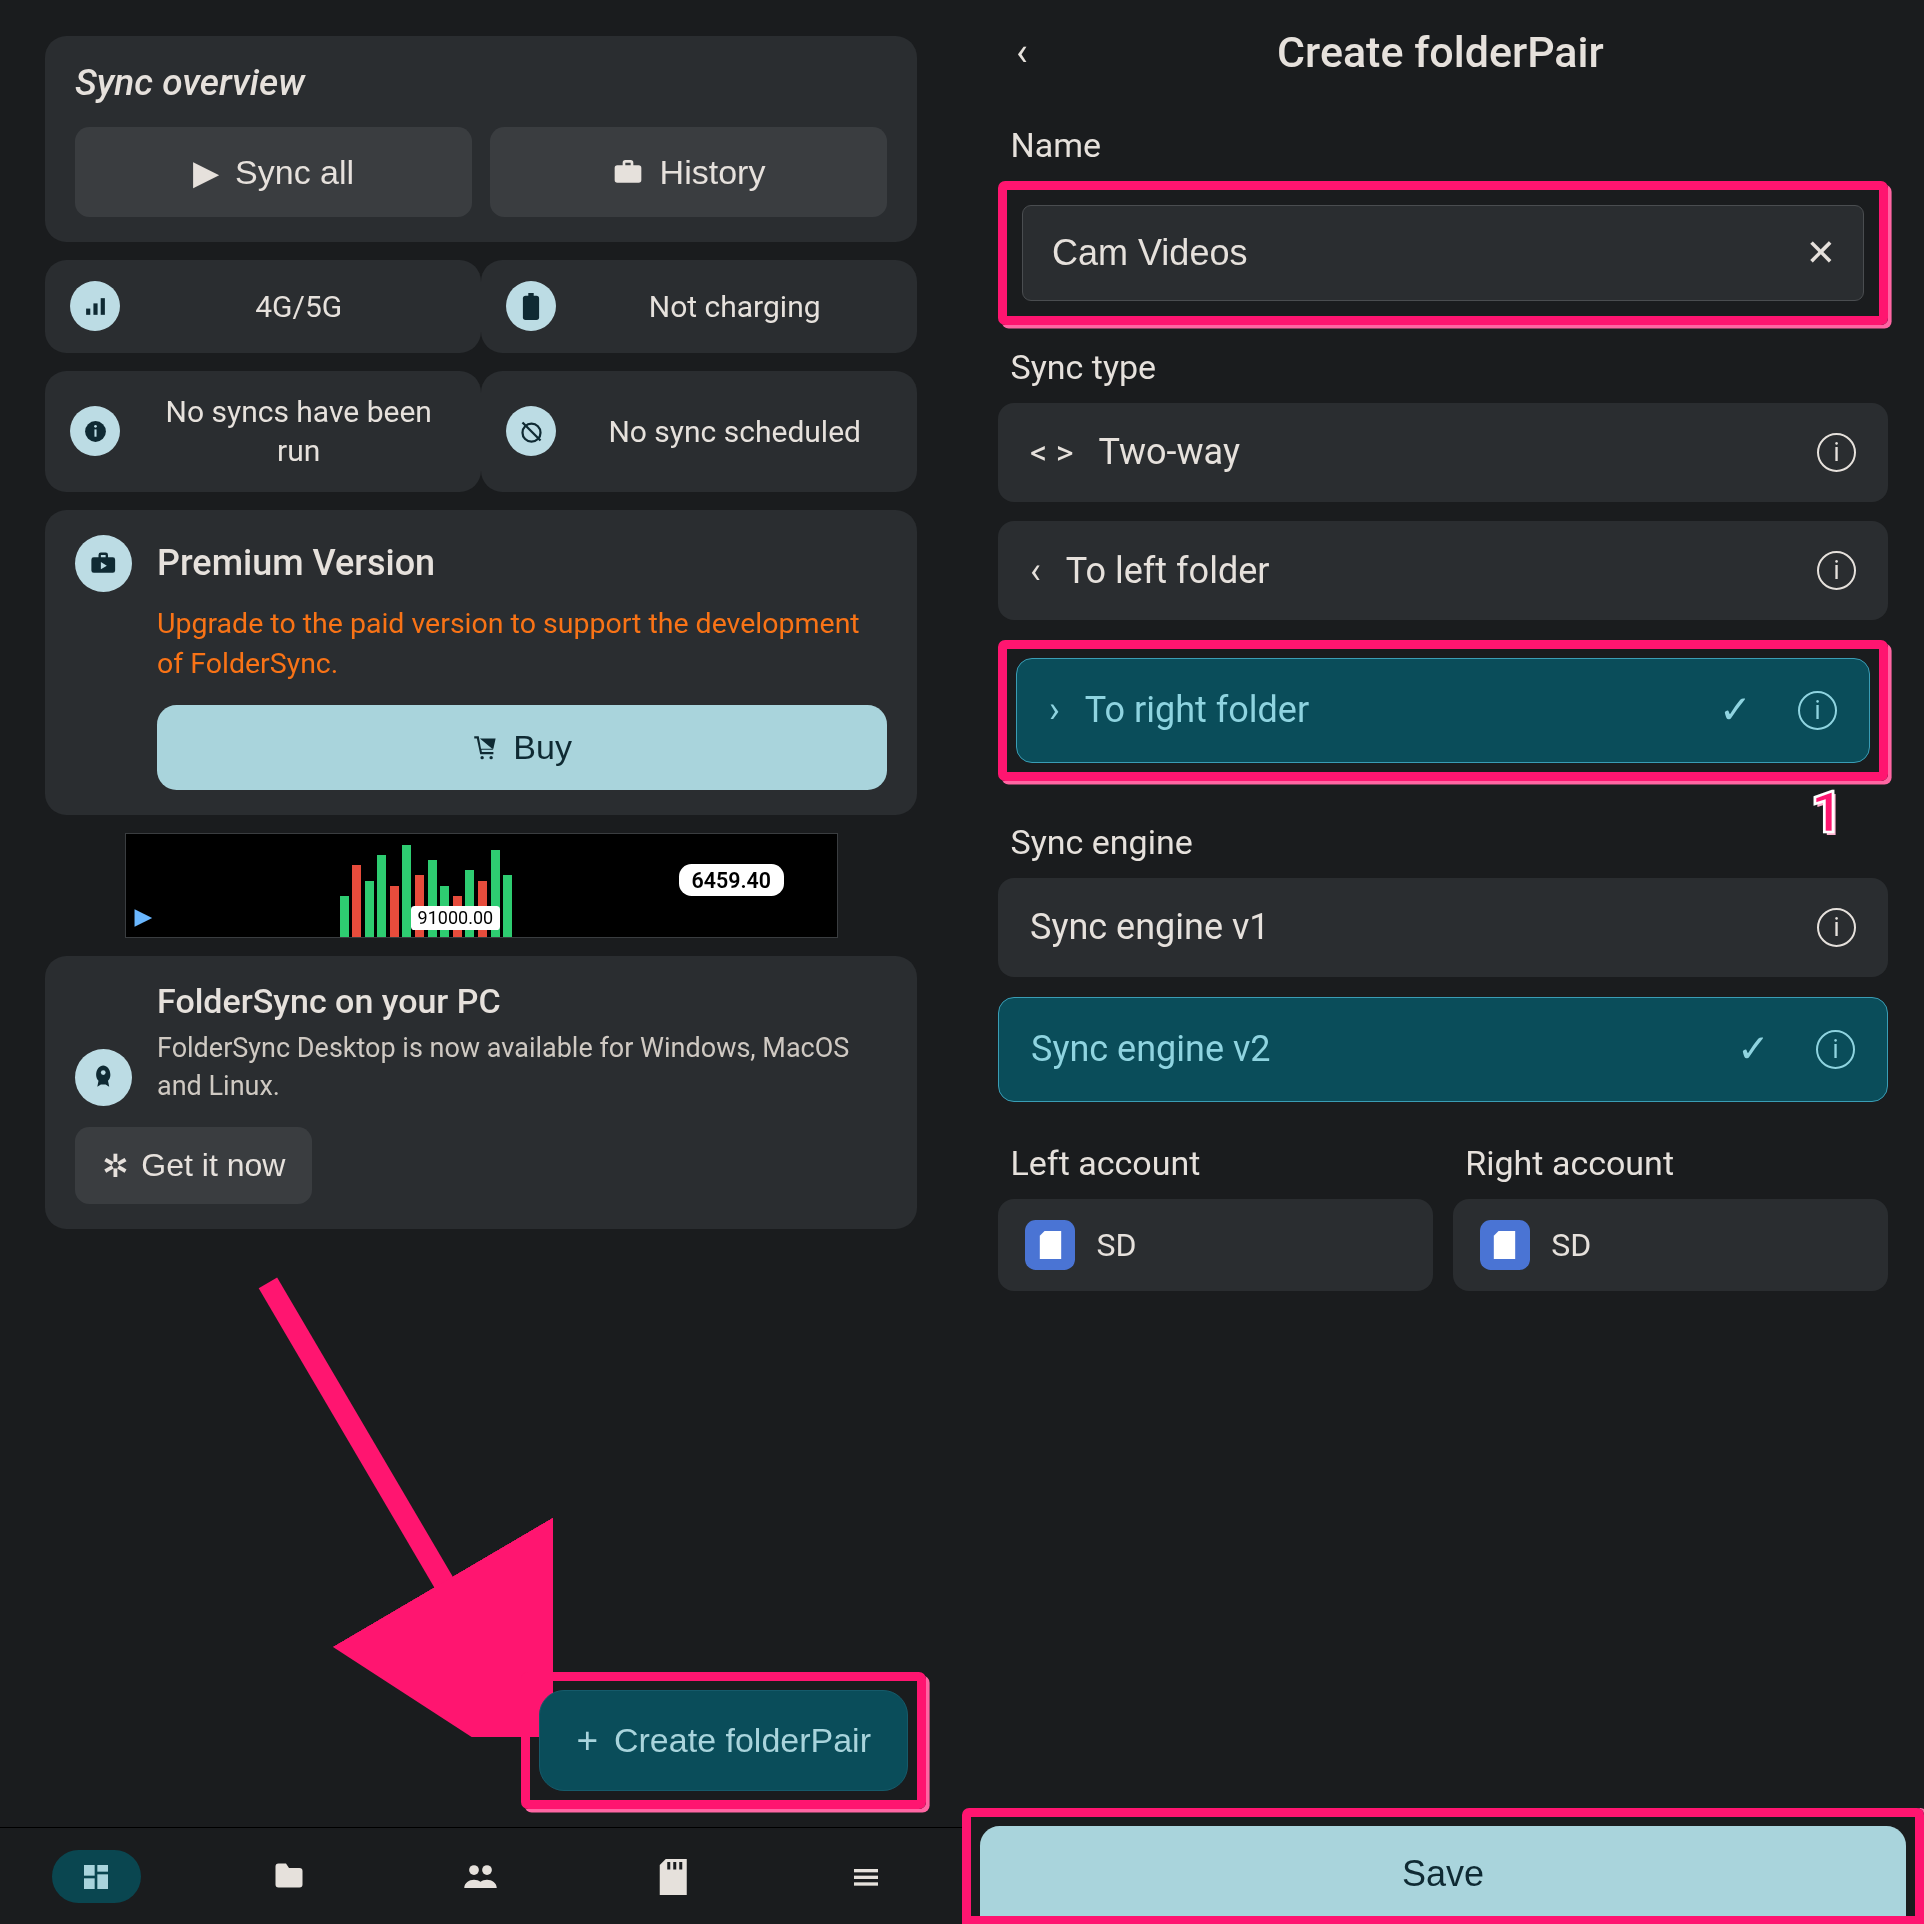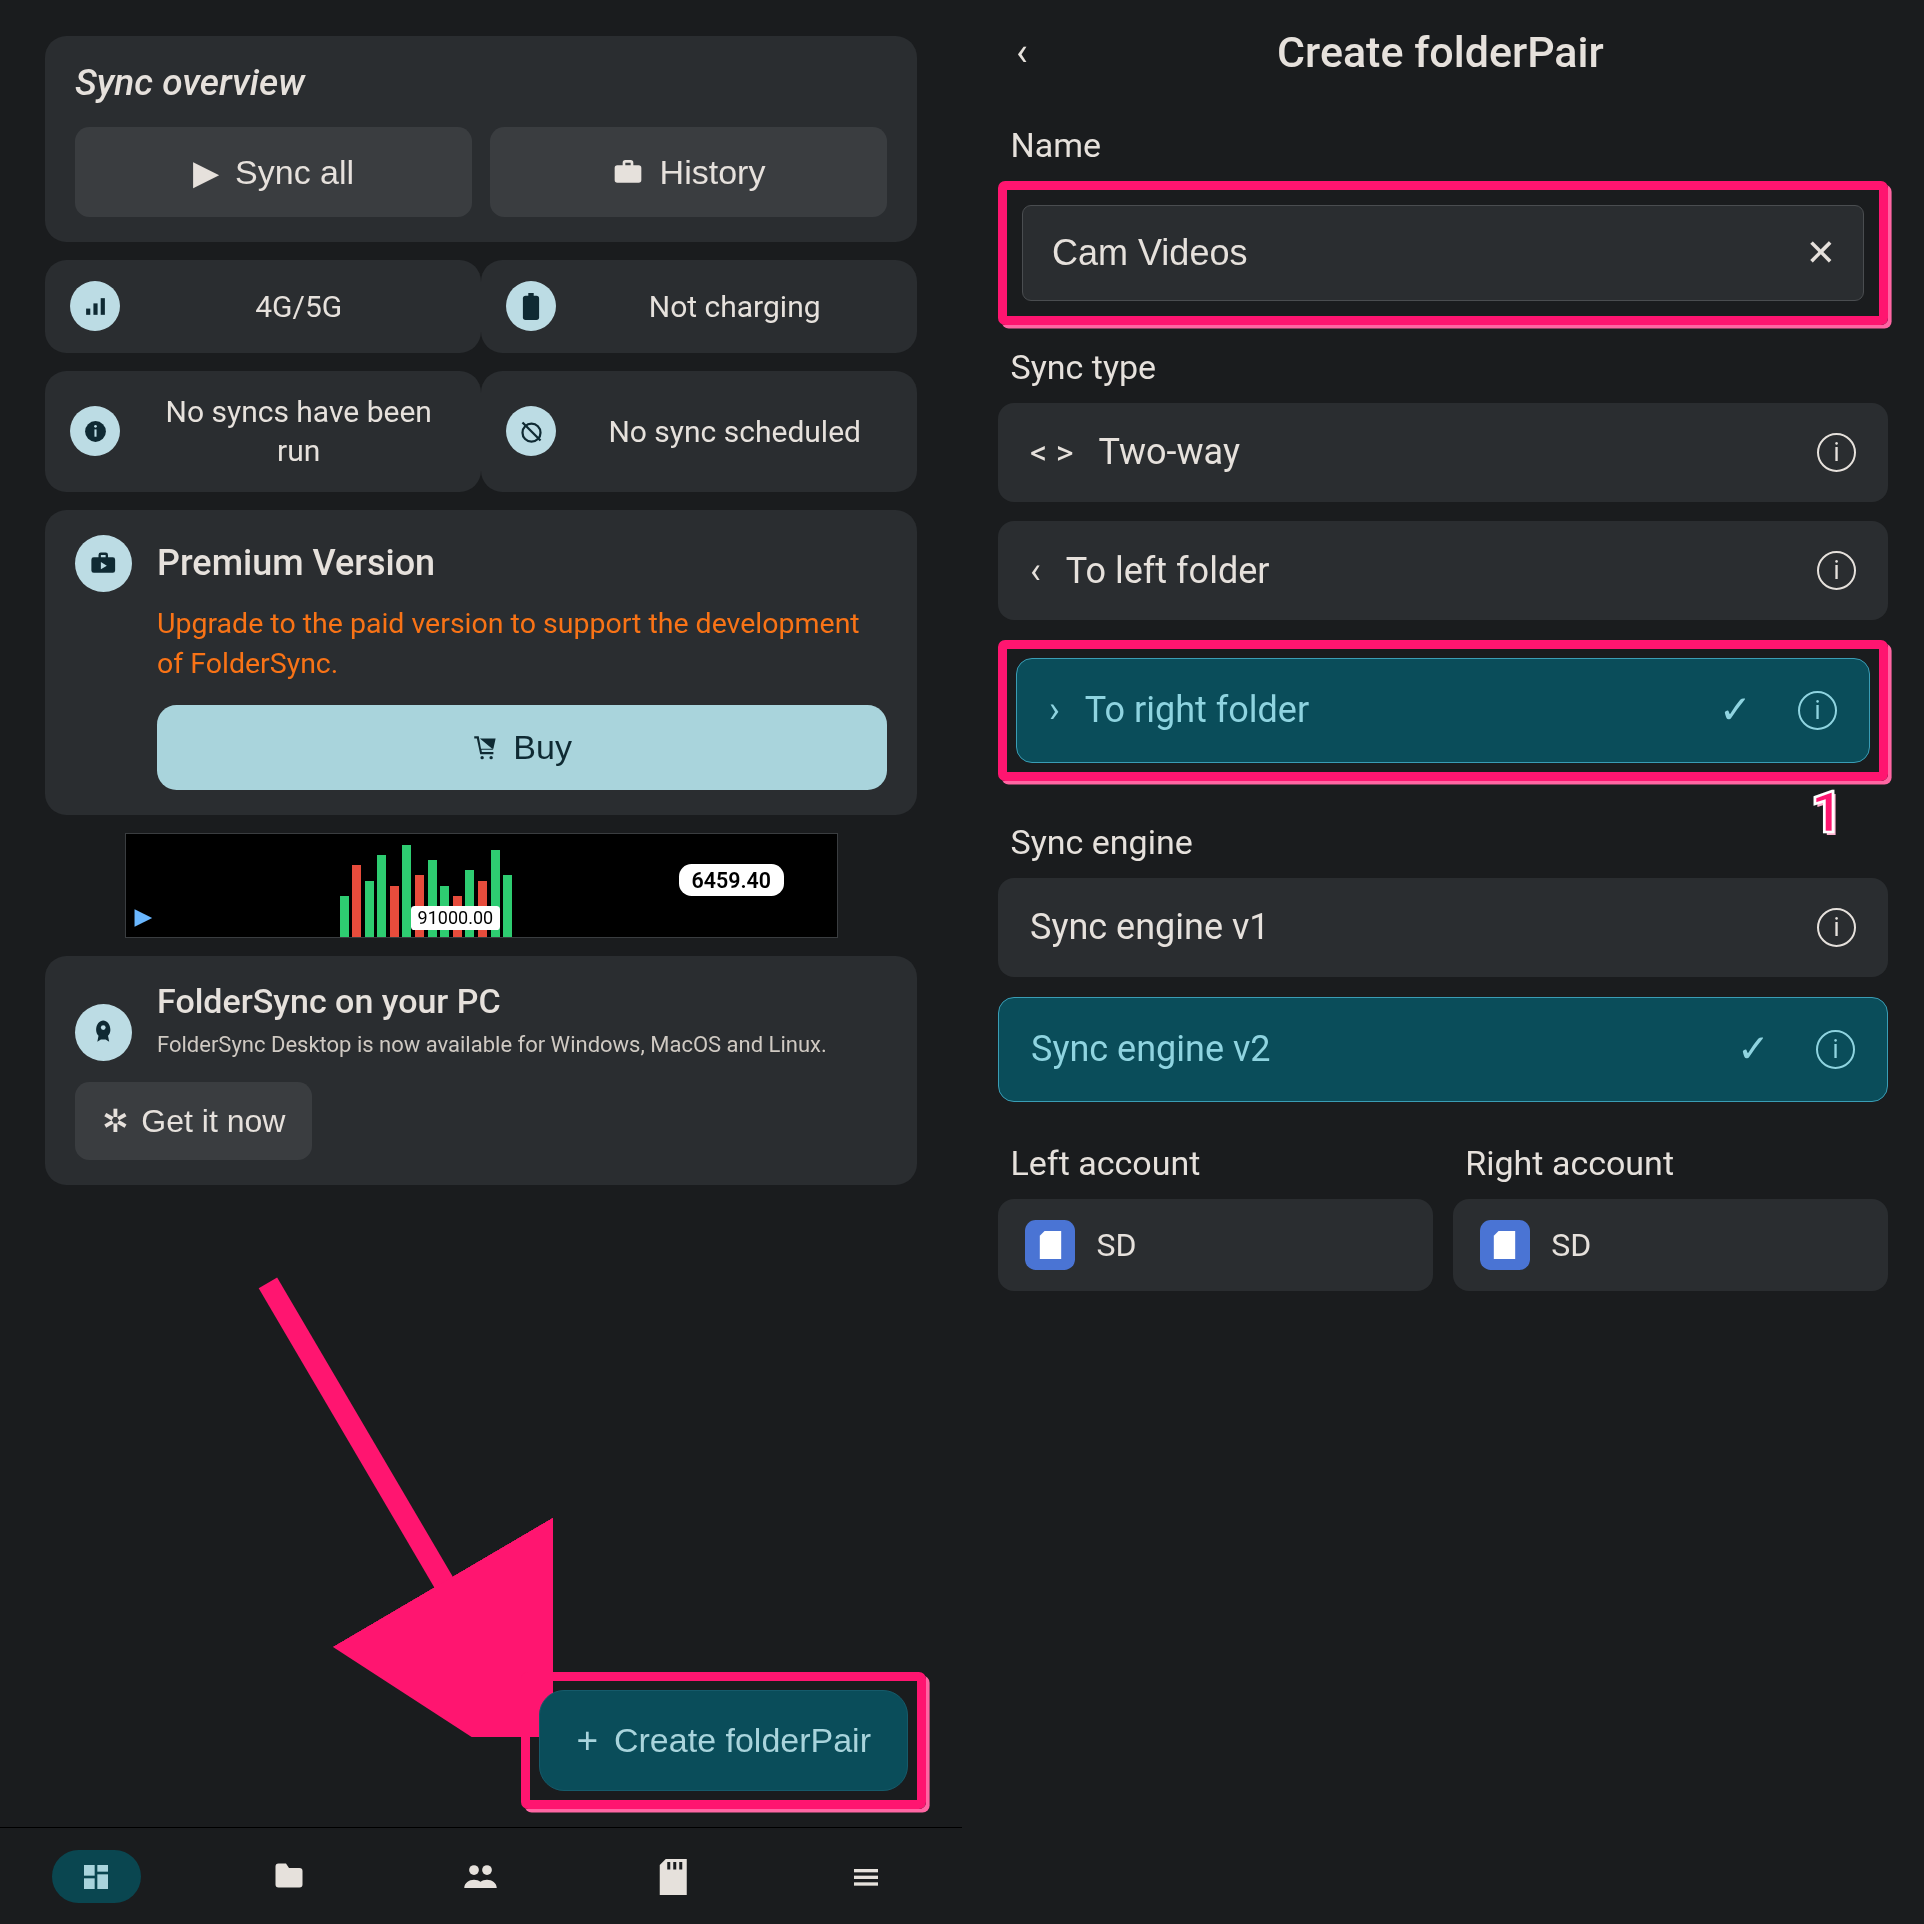--- a/index.html
+++ b/index.html
@@ -119,21 +119,21 @@
 
   .pc-card { display: flex; flex-direction: column; padding-bottom: 25px; }
   .pc-head { display: flex; align-items: flex-end; gap: 25px; }
   .pc-head .circle {
     width: 57px; height: 57px; border-radius: 50%;
     background: var(--info-blue);
     display: flex; align-items: center; justify-content: center;
     flex-shrink: 0;
   }
   .pc-text h3 { margin: 0 0 9px 0; font-size: 34px; font-weight: 500; }
-  .pc-text p { margin: 0; font-size: 22px; color: #cfc9c2; line-height: 1.4; }
+  .pc-text p { margin: 0; font-size: 27px; color: #cfc9c2; line-height: 1.4; }
   .getit {
     margin-top: 21.4px;
     background: var(--card-light);
     border: none; border-radius: 14.3px;
     padding: 19.6px 27px;
     color: var(--text); font-size: 32px;
     display: inline-flex; align-items: center; gap: 12.5px;
     cursor: pointer; align-self: flex-start;
   }
 
@@ -522,14 +522,19 @@
         <div class="sd-badge">
           <svg width="23" height="28.5" viewBox="0 0 18 24" fill="#fff">
               <path d="M4 0h14v24H0V4z"></path>
             </svg>
         </div>
         <span>SD</span>
       </div>
     </div>
   </div>
 
+  <div class="save-wrap">
+    <button class="save-btn">
+      <span>Save</span>
+    </button>
+  </div>
 </div>
 
 
 </body></html>

